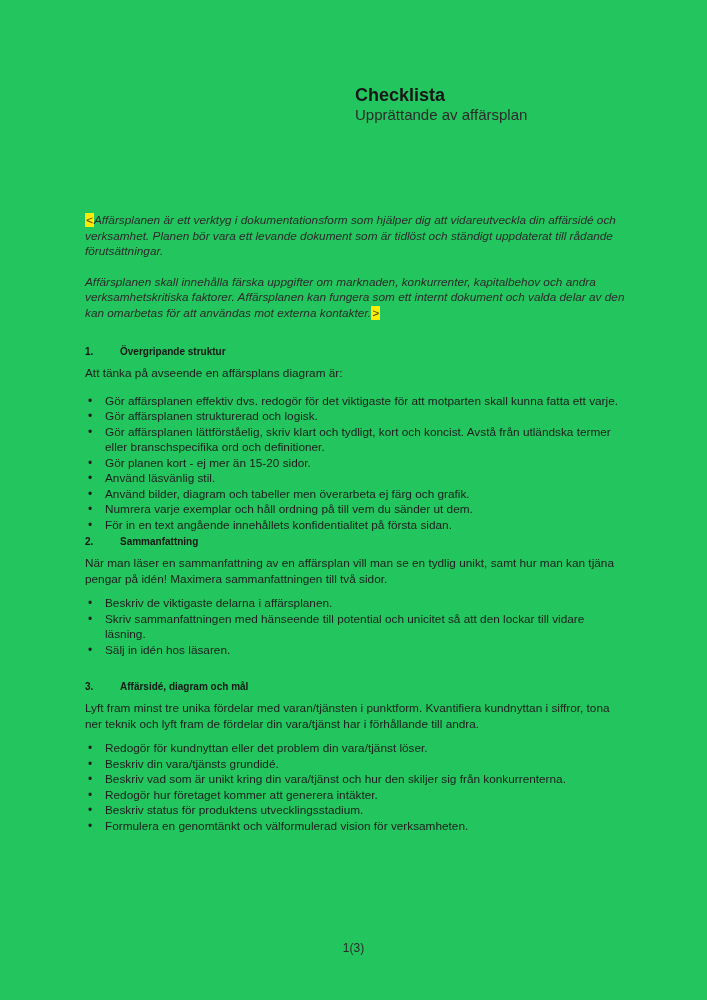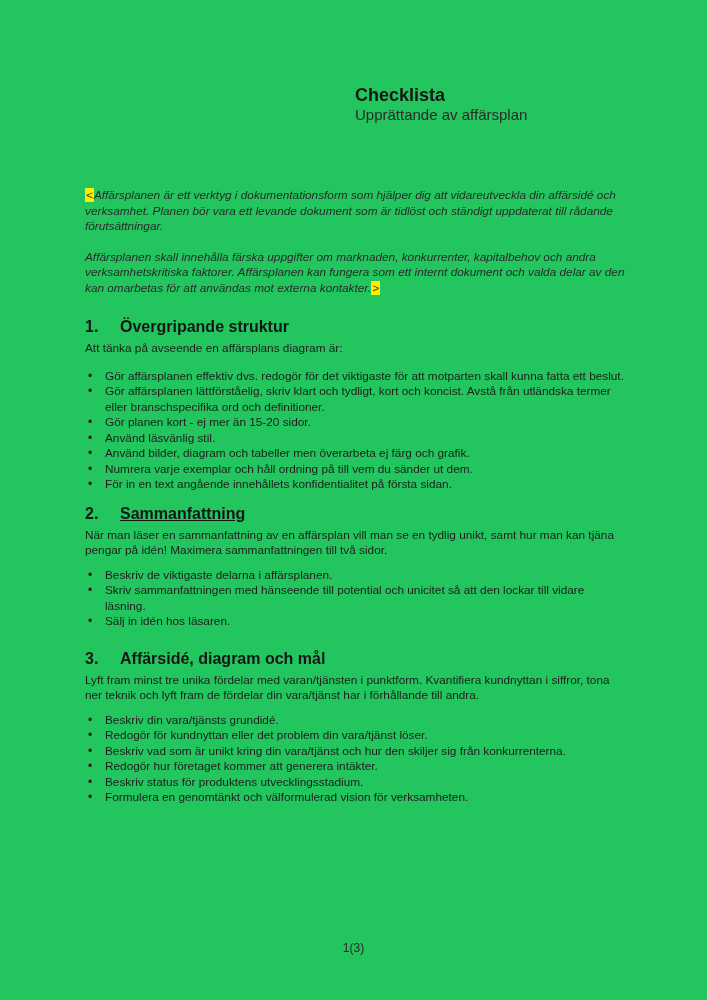--- a/index.html
+++ b/index.html
@@ -31,49 +31,49 @@
   .doc-subtitle {
     margin: 0;
     font-size: 15px;
     line-height: 19px;
     font-weight: normal;
     color: #2a2a2a;
   }
   .content {
     position: absolute;
     left: 85px;
-    top: 188px;
+    top: 213px;
     width: 541px;
     font-size: 11.8px;
     line-height: 15.5px;
   }
   .intro-para {
     margin: 0 0 15px 0;
     font-style: italic;
     color: #2a2a2a;
   }
   .intro-para.last { margin-bottom: 10px; }
   .hl-mark {
     background: #ffec00;
     color: #3a3a00;
     padding: 0 1px;
   }
   .section-heading {
     margin: 0;
-    font-size: 16px;
+    font-size: 10px;
     line-height: 18px;
     font-weight: bold;
     color: #161616;
   }
   .section-heading .sec-num {
     display: inline-block;
     width: 35px;
   }
   .sec-1 .section-heading { margin-top: 22px; }
-  .sec-2 .section-heading { margin-top: 12px; text-decoration: underline; }
+  .sec-2 .section-heading { margin-top: 0; }
   .sec-3 .section-heading { margin-top: 20px; }
   .section-intro {
     margin: 5px 0 0 0;
     color: #1d1d1d;
   }
   .bullet-list {
     list-style: none;
     margin: 12px 0 0 0;
     padding: 0;
   }
@@ -113,21 +113,22 @@
   <div class="content">
 
     <p class="intro-para"><span class="hl-mark">&lt;</span><span>Affärsplanen är ett verktyg i dokumentationsform som hjälper dig att vidareutveckla din affärsidé och verksamhet. Planen bör vara ett levande dokument som är tidlöst och ständigt uppdaterat till rådande förutsättningar.</span></p>
 
     <p class="intro-para last"><span>Affärsplanen skall innehålla färska uppgifter om marknaden, konkurrenter, kapitalbehov och andra verksamhetskritiska faktorer. Affärsplanen kan fungera som ett internt dokument och valda delar av den kan omarbetas för att användas mot externa kontakter.</span><span class="hl-mark">&gt;</span></p>
 
     <div class="sec-1">
       <h2 class="section-heading"><span class="sec-num">1.</span><span>Övergripande struktur</span></h2>
       <p class="section-intro">Att tänka på avseende en affärsplans diagram är:</p>
       <ul class="bullet-list">
-        <li>Gör affärsplanen effektiv dvs. redogör för det viktigaste för att motparten skall kunna fatta ett beslut.</li>
+        <li>Gör affärsplanen effektiv dvs. redogör för det viktigaste för att motparten skall kunna fatta ett varje.</li>
+        <li>Gör affärsplanen strukturerad och logisk.</li>
         <li>Gör affärsplanen lättförståelig, skriv klart och tydligt, kort och koncist. Avstå från utländska termer eller branschspecifika ord och definitioner.</li>
         <li>Gör planen kort - ej mer än 15-20 sidor.</li>
         <li>Använd läsvänlig stil.</li>
         <li>Använd bilder, diagram och tabeller men överarbeta ej färg och grafik.</li>
         <li>Numrera varje exemplar och håll ordning på till vem du sänder ut dem.</li>
         <li>För in en text angående innehållets konfidentialitet på första sidan.</li>
       </ul>
     </div>
 
     <div class="sec-2">
@@ -137,22 +138,22 @@
         <li>Beskriv de viktigaste delarna i affärsplanen.</li>
         <li>Skriv sammanfattningen med hänseende till potential och unicitet så att den lockar till vidare läsning.</li>
         <li>Sälj in idén hos läsaren.</li>
       </ul>
     </div>
 
     <div class="sec-3">
       <h2 class="section-heading"><span class="sec-num">3.</span><span>Affärsidé, diagram och mål</span></h2>
       <p class="section-intro">Lyft fram minst tre unika fördelar med varan/tjänsten i punktform. Kvantifiera kundnyttan i siffror, tona ner teknik och lyft fram de fördelar din vara/tjänst har i förhållande till andra.</p>
       <ul class="bullet-list">
+        <li>Redogör för kundnyttan eller det problem din vara/tjänst löser.</li>
         <li>Beskriv din vara/tjänsts grundidé.</li>
-        <li>Redogör för kundnyttan eller det problem din vara/tjänst löser.</li>
         <li>Beskriv vad som är unikt kring din vara/tjänst och hur den skiljer sig från konkurrenterna.</li>
         <li>Redogör hur företaget kommer att generera intäkter.</li>
         <li>Beskriv status för produktens utvecklingsstadium.</li>
         <li>Formulera en genomtänkt och välformulerad vision för verksamheten.</li>
       </ul>
     </div>
 
   </div>
 
   <div class="page-footer">1(3)</div>

